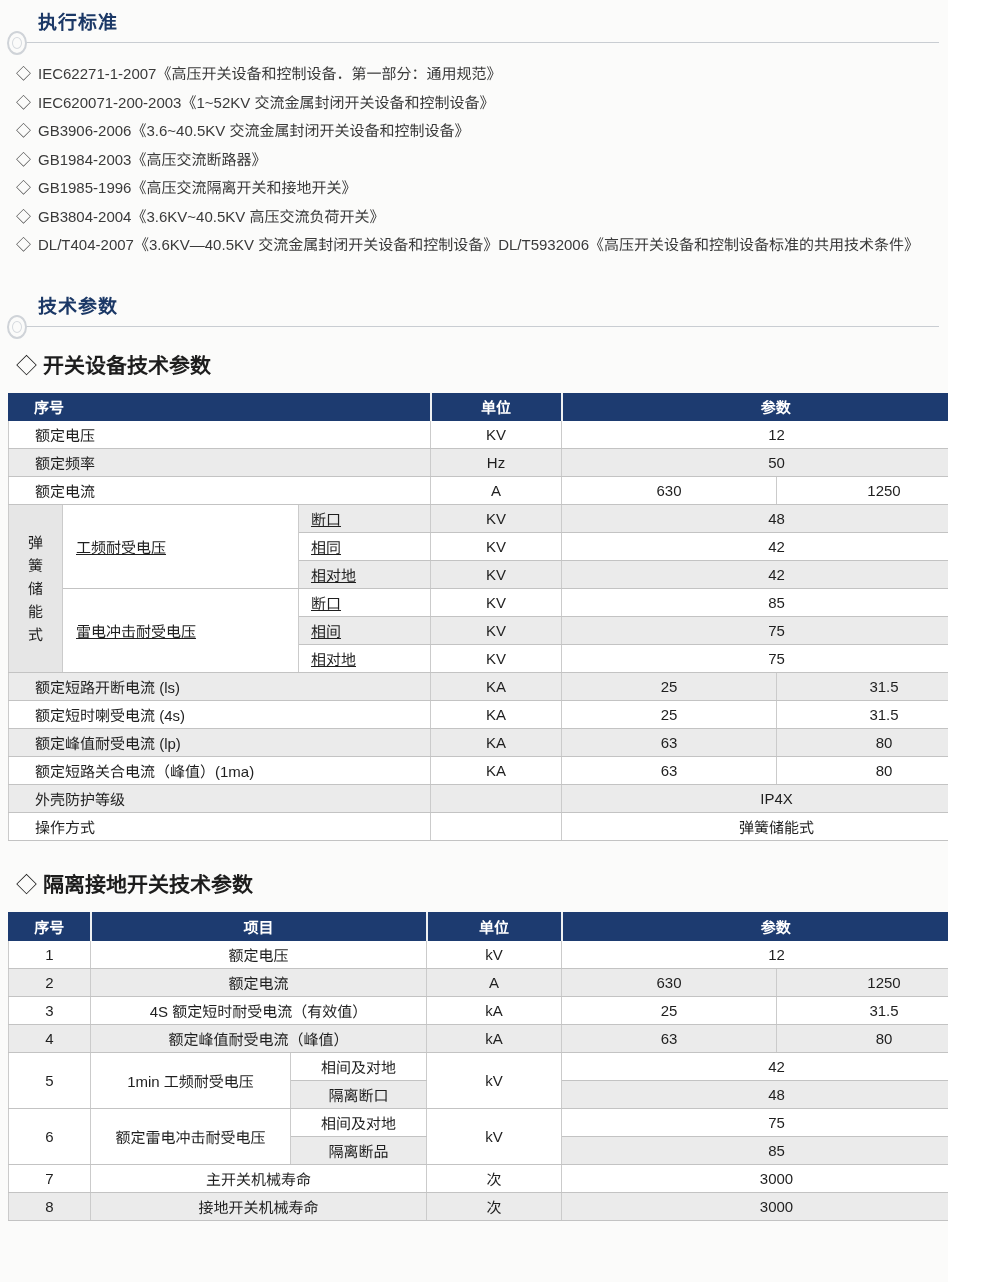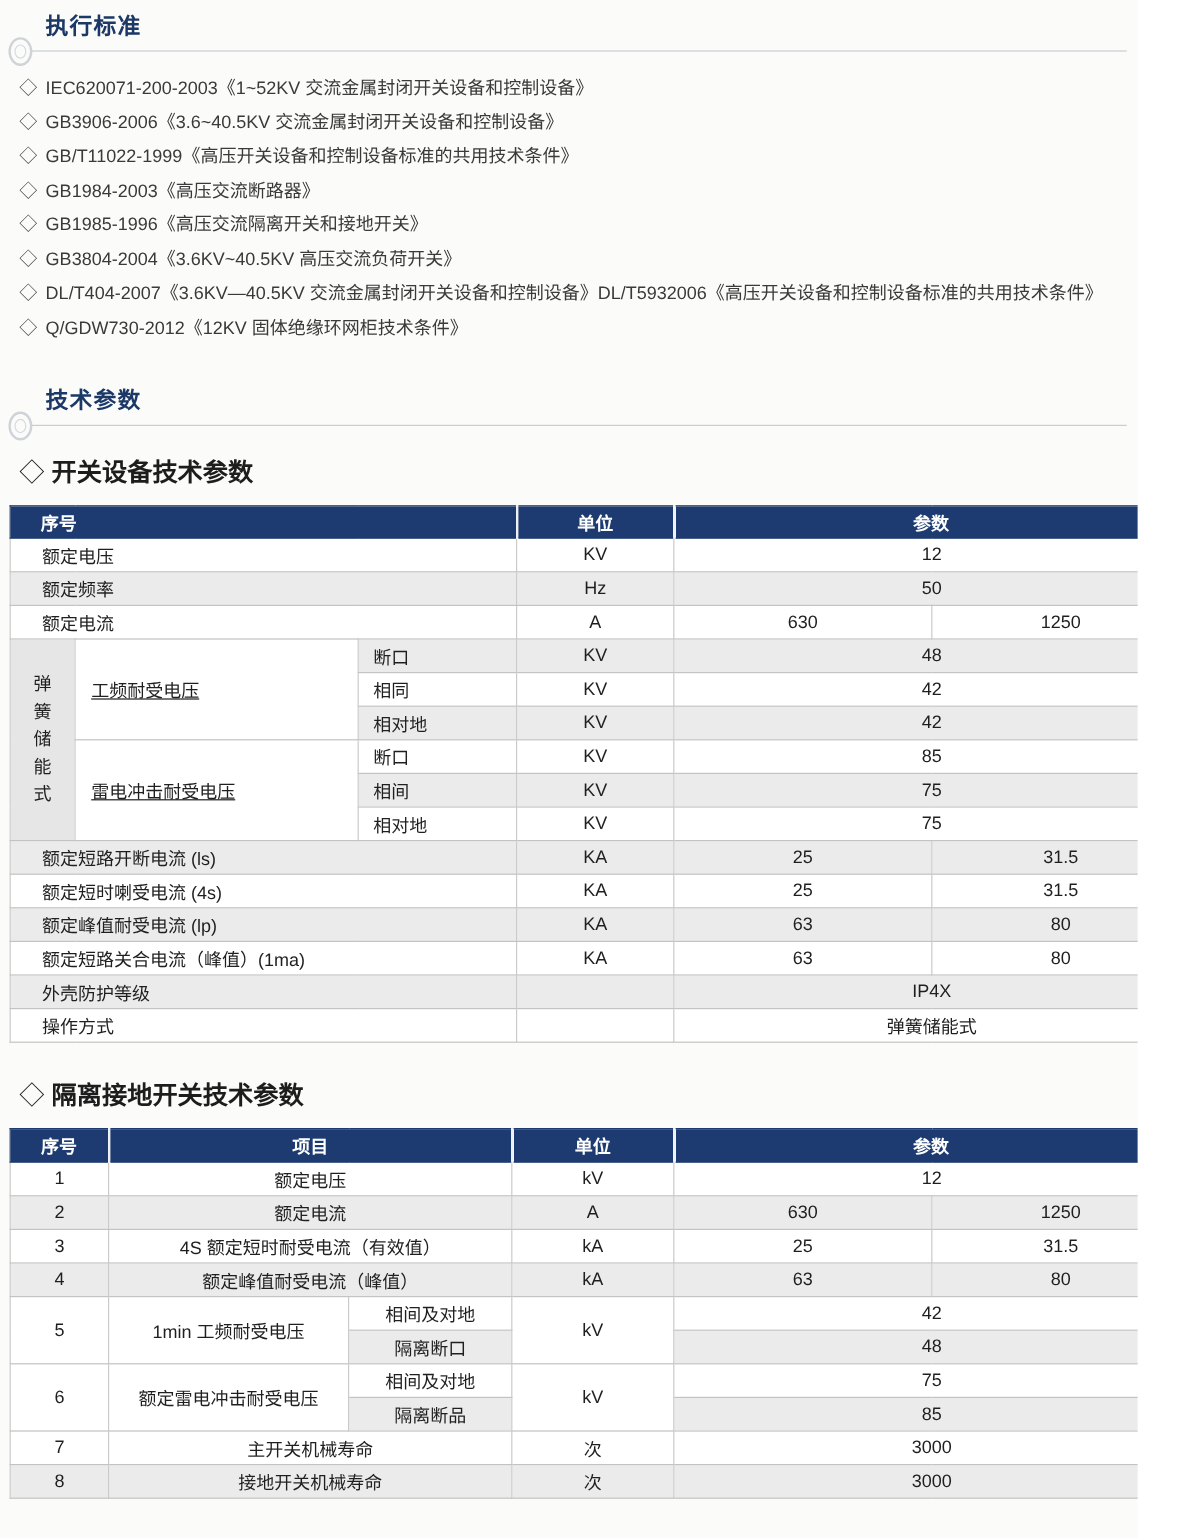--- a/index.html
+++ b/index.html
@@ -100,21 +100,21 @@
     border: 1px solid #1d3b70;
     border-right: 2px solid #eef0f2;
   }
   thead th:last-child { border-right: 5px solid #fca5a5; }
   tbody td { height: 28px; background: #ffffff; }
   td.g { background: #ebebeb; }
   td.grp { background: #e6e6e6; }
   .th-left { text-align: left; padding-left: 25px; }
   td.item-left { text-align: left; padding-left: 26px; }
   td.sub-left { text-align: left; padding-left: 13px; text-decoration: underline; }
-  td.lbl-left { text-align: left; padding-left: 12px; }
+  td.lbl-left { text-align: left; padding-left: 12px; text-decoration: underline; }
   .vtext {
     width: 16px;
     margin: 0 auto;
     line-height: 23px;
     font-size: 15px;
     word-break: break-all;
     text-align: center;
   }
   .t2 th { height: 28px; }
 </style>
@@ -126,28 +126,27 @@
   <div class="sec-head">
     <span class="sec-title">执行标准</span>
     <div class="sec-rule">
       <span class="ring">
           <span class="ring-inner"></span>
         </span>
     </div>
   </div>
 
   <div class="std-list">
+    <div class="std-item"><span class="bullet">◇</span><span>IEC62271-1-2007《高压开关设备和控制设备．第一部分：通用规范》</span></div>
     <div class="std-item"><span class="bullet">◇</span><span>IEC620071-200-2003《1~52KV 交流金属封闭开关设备和控制设备》</span></div>
     <div class="std-item"><span class="bullet">◇</span><span>GB3906-2006《3.6~40.5KV 交流金属封闭开关设备和控制设备》</span></div>
-    <div class="std-item"><span class="bullet">◇</span><span>GB/T11022-1999《高压开关设备和控制设备标准的共用技术条件》</span></div>
     <div class="std-item"><span class="bullet">◇</span><span>GB1984-2003《高压交流断路器》</span></div>
     <div class="std-item"><span class="bullet">◇</span><span>GB1985-1996《高压交流隔离开关和接地开关》</span></div>
     <div class="std-item"><span class="bullet">◇</span><span>GB3804-2004《3.6KV~40.5KV 高压交流负荷开关》</span></div>
     <div class="std-item"><span class="bullet">◇</span><span>DL/T404-2007《3.6KV—40.5KV 交流金属封闭开关设备和控制设备》DL/T5932006《高压开关设备和控制设备标准的共用技术条件》</span></div>
-    <div class="std-item"><span class="bullet">◇</span><span>Q/GDW730-2012《12KV 固体绝缘环网柜技术条件》</span></div>
   </div>
 
   <div class="sec-head second">
     <span class="sec-title">技术参数</span>
     <div class="sec-rule">
       <span class="ring">
           <span class="ring-inner"></span>
         </span>
     </div>
   </div>

